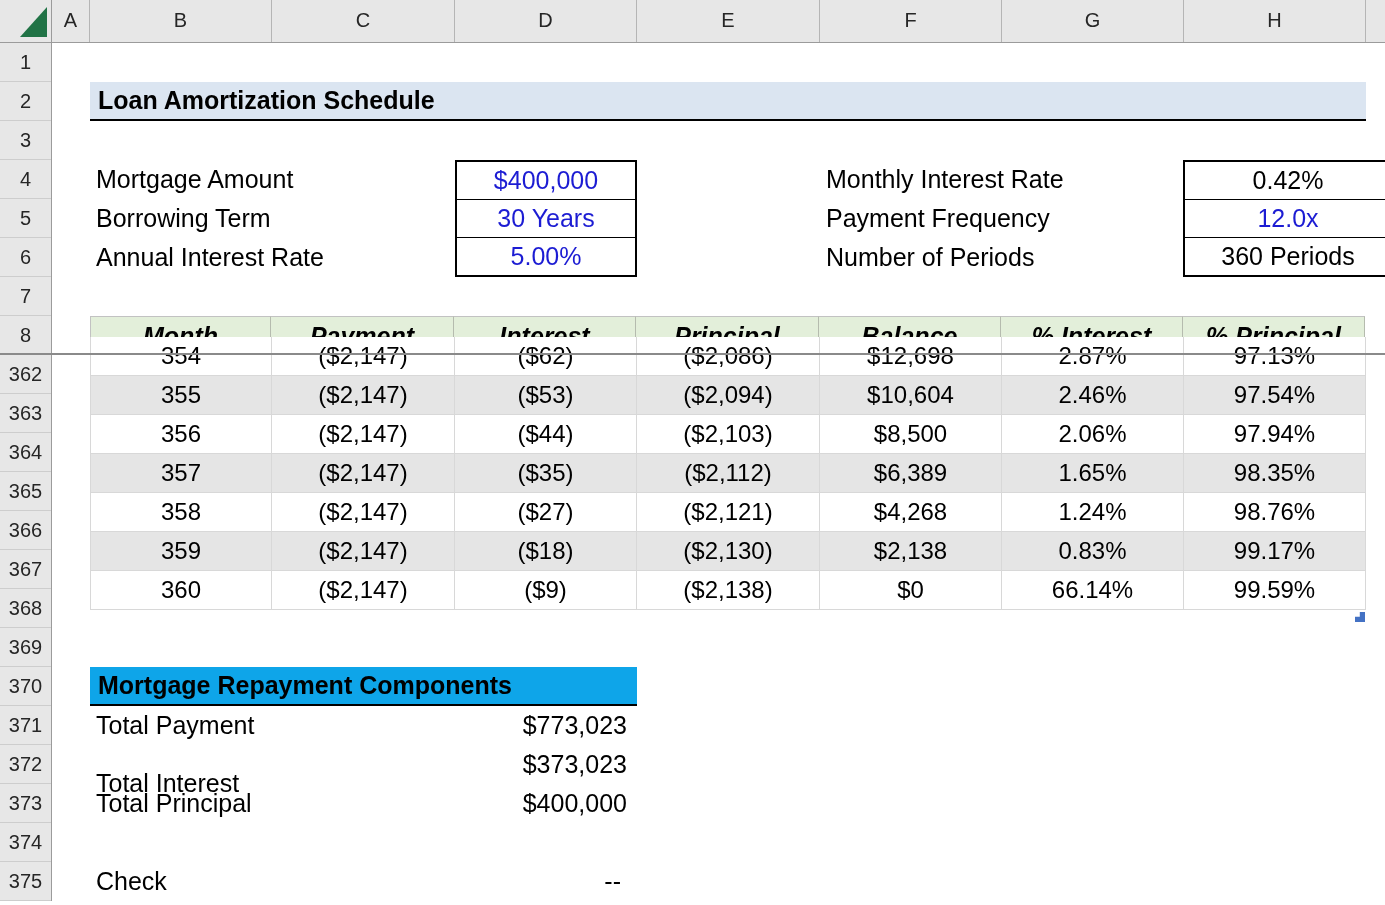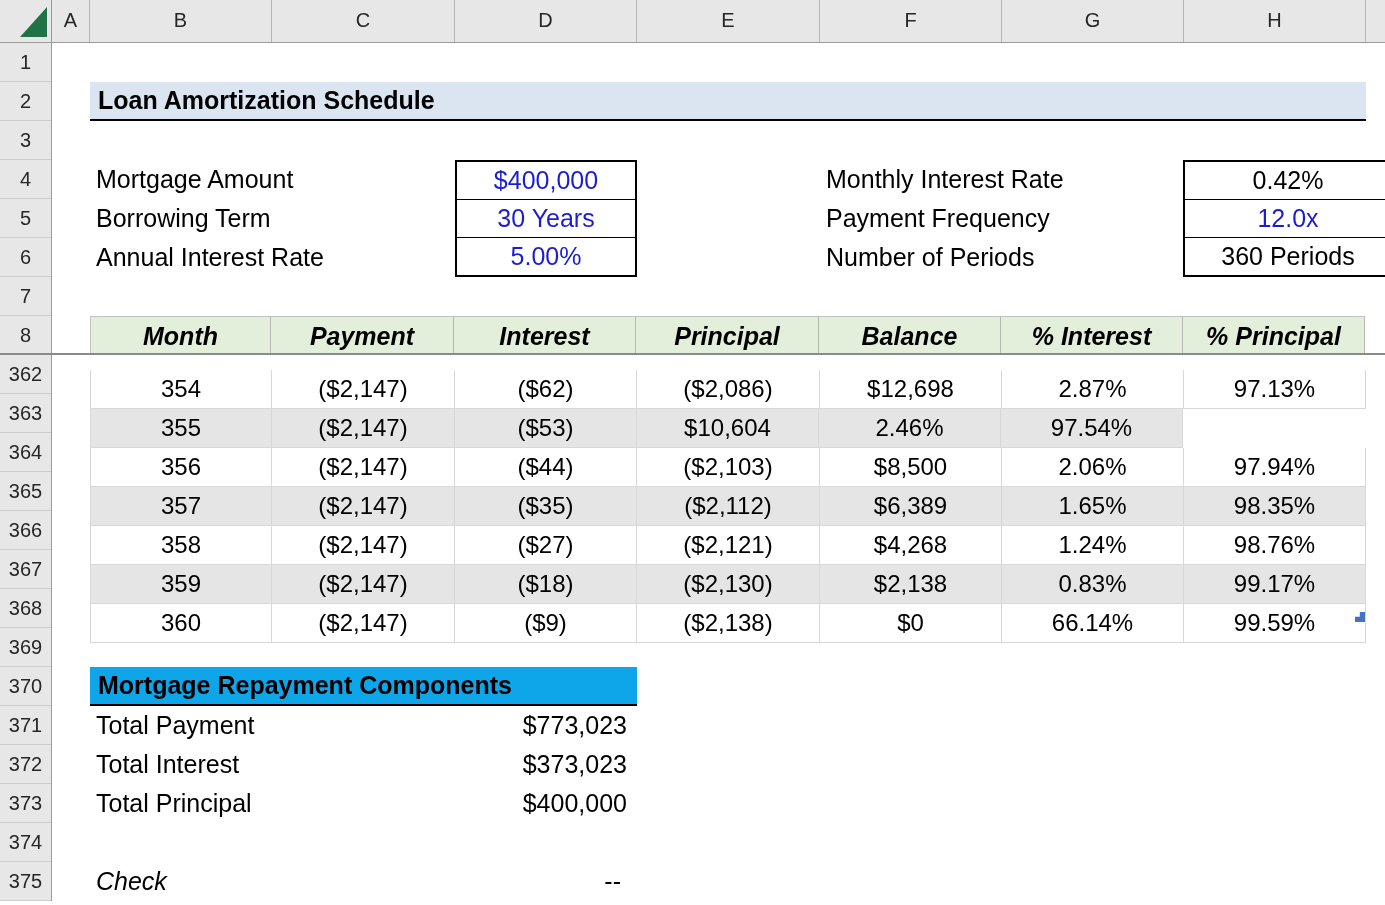--- a/index.html
+++ b/index.html
@@ -58,21 +58,21 @@
   .thead {
     position:absolute; left:90px; top:316px; width:1276px; height:39px;
     display:flex; box-sizing:border-box;font-style:italic;
   }
   .th {
     flex:0 0 auto; box-sizing:border-box; background:#e3efda;
     border-top:1px solid #c2c2c2; border-right:1px solid #b5bbae; border-left:1px solid #c2c2c2;
     font-weight:bold; text-align:center; font-size:25px; line-height:38px;
   }
   .th + .th { border-left:none; }
-  .tdata { position:absolute; left:90px; top:370px; width:1276px; border-left:1px solid #d8d8d8; box-sizing:border-box; }
+  .tdata { position:absolute; left:90px; top:337px; width:1276px; border-left:1px solid #d8d8d8; box-sizing:border-box; }
   .drow { display:flex; height:39px; }
   .td {
     flex:0 0 auto; box-sizing:border-box; background:#fff;
     border-right:1px solid #d8d8d8; border-bottom:1px solid #d8d8d8;
     text-align:center; font-size:24px; line-height:38px;
   }
   .drow.band .td { background:#e5e5e5; }
   .w0{width:181px}.w1{width:183px}.w2{width:182px}.w3{width:183px}.w4{width:182px}.w5{width:182px}.w6{width:182px}
   .handle {
     position:absolute; left:1355px; top:612px; width:10px; height:10px;
@@ -82,21 +82,21 @@
   
   .sumbar {
     position:absolute; left:90px; top:667px; width:547px; height:39px;
     background:#0ea5e9; box-sizing:border-box; border-bottom:2px solid #000;
     font-weight:bold; font-size:25px; line-height:36px; padding-left:8px;
   }
   .sval {
     position:absolute; left:455px; width:172px; height:39px;
     text-align:right; line-height:39px; font-size:25px;
   }
-  .italic { font-style:italic; }
+  .italic { }
 </style>
 </head>
 <body>
 
 <div id="sheet">
 
   <div class="corner">
     <div class="tri"></div>
   </div>
   <div class="colhdr">
@@ -173,20 +173,21 @@
       <div class="td w2">($62)</div>
       <div class="td w3">($2,086)</div>
       <div class="td w4">$12,698</div>
       <div class="td w5">2.87%</div>
       <div class="td w6">97.13%</div>
     </div>
     <div class="drow band">
       <div class="td w0">355</div>
       <div class="td w1">($2,147)</div>
       <div class="td w2">($53)</div>
+      <div class="td w3">($2,094)</div>
       <div class="td w4">$10,604</div>
       <div class="td w5">2.46%</div>
       <div class="td w6">97.54%</div>
     </div>
     <div class="drow">
       <div class="td w0">356</div>
       <div class="td w1">($2,147)</div>
       <div class="td w2">($44)</div>
       <div class="td w3">($2,103)</div>
       <div class="td w4">$8,500</div>
@@ -231,21 +232,21 @@
     </div>
   </div>
 
   <div class="handle"></div>
 
   <div class="freeze"></div>
 
   <div class="sumbar">Mortgage Repayment Components</div>
   <div class="lbl" style="left:96px;top:706px">Total Payment</div>
   <div class="sval" style="top:706px">$773,023</div>
-  <div class="lbl" style="left:96px;top:745px">Total Interest</div>
+  <div class="lbl" style="left:96px;top:764px">Total Interest</div>
   <div class="sval" style="top:745px">$373,023</div>
   <div class="lbl" style="left:96px;top:784px">Total Principal</div>
   <div class="sval" style="top:784px">$400,000</div>
 
   <div class="lbl italic" style="left:96px;top:862px">Check</div>
   <div class="sval" style="top:862px;width:166px">--</div>
 
 </div>
 
 </body></html>

